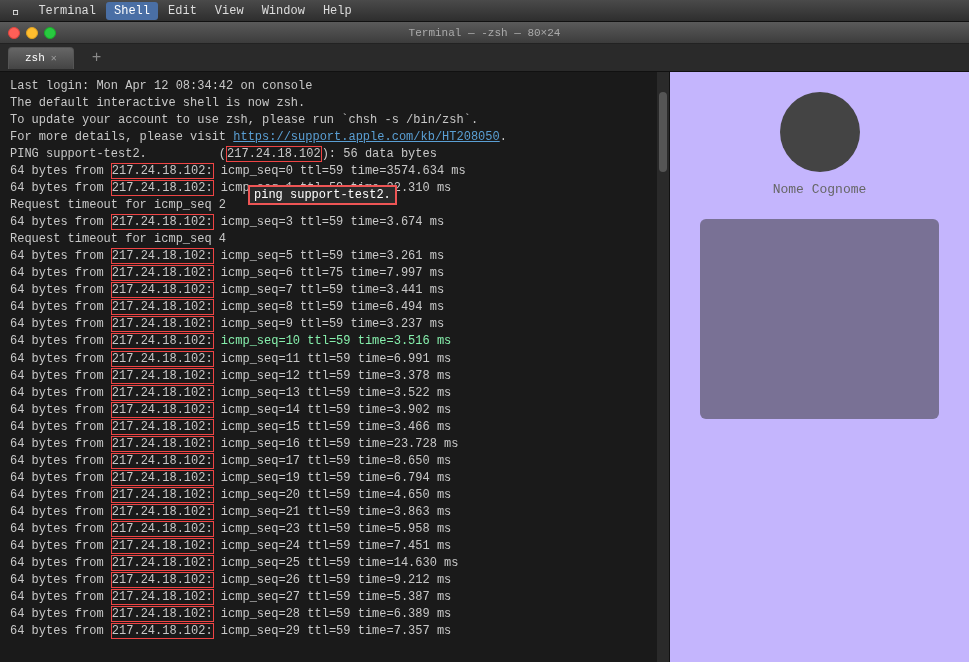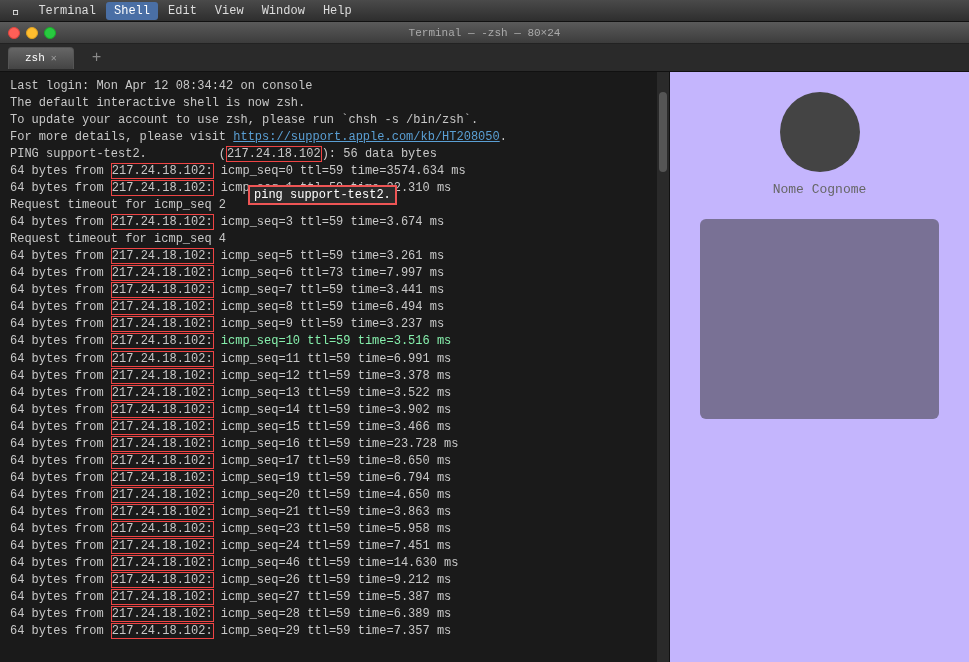--- a/index.html
+++ b/index.html
@@ -210,38 +210,38 @@
         <div class="terminal-line" style="color: rgb(200, 200, 200);">The default interactive shell is now zsh.</div>
         <div class="terminal-line" style="color: rgb(200, 200, 200);">To update your account to use zsh, please run `chsh -s /bin/zsh`.</div>
         <div class="terminal-line">For more details, please visit <span style="color:#5a9fd4; text-decoration:underline;">https://support.apple.com/kb/HT208050</span>.</div>
         <div class="terminal-line">PING support-test2.          (<span style="border:1px solid #e44; color:#c8c8c8;">217.24.18.102</span>): 56 data bytes</div>
         <div class="terminal-line"><span style="color: rgb(200, 200, 200);">64 bytes from </span><span style="border: 1px solid rgb(238, 68, 68); color: rgb(200, 200, 200);">217.24.18.102:</span><span style="color: rgb(200, 200, 200);"> icmp_seq=0 ttl=59 time=3574.634 ms</span></div>
         <div class="terminal-line"><span style="color: rgb(200, 200, 200);">64 bytes from </span><span style="border: 1px solid rgb(238, 68, 68); color: rgb(200, 200, 200);">217.24.18.102:</span><span style="color: rgb(200, 200, 200);"> icmp_seq=1 ttl=59 time=32.310 ms</span></div>
         <div class="terminal-line" style="color: rgb(200, 200, 200);">Request timeout for icmp_seq 2</div>
         <div class="terminal-line"><span style="color: rgb(200, 200, 200);">64 bytes from </span><span style="border: 1px solid rgb(238, 68, 68); color: rgb(200, 200, 200);">217.24.18.102:</span><span style="color: rgb(200, 200, 200);"> icmp_seq=3 ttl=59 time=3.674 ms</span></div>
         <div class="terminal-line" style="color: rgb(200, 200, 200);">Request timeout for icmp_seq 4</div>
         <div class="terminal-line"><span style="color: rgb(200, 200, 200);">64 bytes from </span><span style="border: 1px solid rgb(238, 68, 68); color: rgb(200, 200, 200);">217.24.18.102:</span><span style="color: rgb(200, 200, 200);"> icmp_seq=5 ttl=59 time=3.261 ms</span></div>
-        <div class="terminal-line"><span style="color: rgb(200, 200, 200);">64 bytes from </span><span style="border: 1px solid rgb(238, 68, 68); color: rgb(200, 200, 200);">217.24.18.102:</span><span style="color: rgb(200, 200, 200);"> icmp_seq=6 ttl=73 time=7.997 ms</span></div>
+        <div class="terminal-line"><span style="color: rgb(200, 200, 200);">64 bytes from </span><span style="border: 1px solid rgb(238, 68, 68); color: rgb(200, 200, 200);">217.24.18.102:</span><span style="color: rgb(200, 200, 200);"> icmp_seq=6 ttl=75 time=7.997 ms</span></div>
         <div class="terminal-line"><span style="color: rgb(200, 200, 200);">64 bytes from </span><span style="border: 1px solid rgb(238, 68, 68); color: rgb(200, 200, 200);">217.24.18.102:</span><span style="color: rgb(200, 200, 200);"> icmp_seq=7 ttl=59 time=3.441 ms</span></div>
         <div class="terminal-line"><span style="color: rgb(200, 200, 200);">64 bytes from </span><span style="border: 1px solid rgb(238, 68, 68); color: rgb(200, 200, 200);">217.24.18.102:</span><span style="color: rgb(200, 200, 200);"> icmp_seq=8 ttl=59 time=6.494 ms</span></div>
         <div class="terminal-line"><span style="color: rgb(200, 200, 200);">64 bytes from </span><span style="border: 1px solid rgb(238, 68, 68); color: rgb(200, 200, 200);">217.24.18.102:</span><span style="color: rgb(200, 200, 200);"> icmp_seq=9 ttl=59 time=3.237 ms</span></div>
         <div class="terminal-line"><span style="color: rgb(200, 200, 200);">64 bytes from </span><span style="border: 1px solid rgb(238, 68, 68); color: rgb(200, 200, 200);">217.24.18.102:</span><span style="color: #86efac;"> icmp_seq=10 ttl=59 time=3.516 ms</span></div>
         <div class="terminal-line"><span style="color: rgb(200, 200, 200);">64 bytes from </span><span style="border: 1px solid rgb(238, 68, 68); color: rgb(200, 200, 200);">217.24.18.102:</span><span style="color: rgb(200, 200, 200);"> icmp_seq=11 ttl=59 time=6.991 ms</span></div>
         <div class="terminal-line"><span style="color: rgb(200, 200, 200);">64 bytes from </span><span style="border: 1px solid rgb(238, 68, 68); color: rgb(200, 200, 200);">217.24.18.102:</span><span style="color: rgb(200, 200, 200);"> icmp_seq=12 ttl=59 time=3.378 ms</span></div>
         <div class="terminal-line"><span style="color: rgb(200, 200, 200);">64 bytes from </span><span style="border: 1px solid rgb(238, 68, 68); color: rgb(200, 200, 200);">217.24.18.102:</span><span style="color: rgb(200, 200, 200);"> icmp_seq=13 ttl=59 time=3.522 ms</span></div>
         <div class="terminal-line"><span style="color: rgb(200, 200, 200);">64 bytes from </span><span style="border: 1px solid rgb(238, 68, 68); color: rgb(200, 200, 200);">217.24.18.102:</span><span style="color: rgb(200, 200, 200);"> icmp_seq=14 ttl=59 time=3.902 ms</span></div>
         <div class="terminal-line"><span style="color: rgb(200, 200, 200);">64 bytes from </span><span style="border: 1px solid rgb(238, 68, 68); color: rgb(200, 200, 200);">217.24.18.102:</span><span style="color: rgb(200, 200, 200);"> icmp_seq=15 ttl=59 time=3.466 ms</span></div>
         <div class="terminal-line"><span style="color: rgb(200, 200, 200);">64 bytes from </span><span style="border: 1px solid rgb(238, 68, 68); color: rgb(200, 200, 200);">217.24.18.102:</span><span style="color: rgb(200, 200, 200);"> icmp_seq=16 ttl=59 time=23.728 ms</span></div>
         <div class="terminal-line"><span style="color: rgb(200, 200, 200);">64 bytes from </span><span style="border: 1px solid rgb(238, 68, 68); color: rgb(200, 200, 200);">217.24.18.102:</span><span style="color: rgb(200, 200, 200);"> icmp_seq=17 ttl=59 time=8.650 ms</span></div>
         <div class="terminal-line"><span style="color: rgb(200, 200, 200);">64 bytes from </span><span style="border: 1px solid rgb(238, 68, 68); color: rgb(200, 200, 200);">217.24.18.102:</span><span style="color: rgb(200, 200, 200);"> icmp_seq=19 ttl=59 time=6.794 ms</span></div>
         <div class="terminal-line"><span style="color: rgb(200, 200, 200);">64 bytes from </span><span style="border: 1px solid rgb(238, 68, 68); color: rgb(200, 200, 200);">217.24.18.102:</span><span style="color: rgb(200, 200, 200);"> icmp_seq=20 ttl=59 time=4.650 ms</span></div>
         <div class="terminal-line"><span style="color: rgb(200, 200, 200);">64 bytes from </span><span style="border: 1px solid rgb(238, 68, 68); color: rgb(200, 200, 200);">217.24.18.102:</span><span style="color: rgb(200, 200, 200);"> icmp_seq=21 ttl=59 time=3.863 ms</span></div>
         <div class="terminal-line"><span style="color: rgb(200, 200, 200);">64 bytes from </span><span style="border: 1px solid rgb(238, 68, 68); color: rgb(200, 200, 200);">217.24.18.102:</span><span style="color: rgb(200, 200, 200);"> icmp_seq=23 ttl=59 time=5.958 ms</span></div>
         <div class="terminal-line"><span style="color: rgb(200, 200, 200);">64 bytes from </span><span style="border: 1px solid rgb(238, 68, 68); color: rgb(200, 200, 200);">217.24.18.102:</span><span style="color: rgb(200, 200, 200);"> icmp_seq=24 ttl=59 time=7.451 ms</span></div>
-        <div class="terminal-line"><span style="color: rgb(200, 200, 200);">64 bytes from </span><span style="border: 1px solid rgb(238, 68, 68); color: rgb(200, 200, 200);">217.24.18.102:</span><span style="color: rgb(200, 200, 200);"> icmp_seq=46 ttl=59 time=14.630 ms</span></div>
+        <div class="terminal-line"><span style="color: rgb(200, 200, 200);">64 bytes from </span><span style="border: 1px solid rgb(238, 68, 68); color: rgb(200, 200, 200);">217.24.18.102:</span><span style="color: rgb(200, 200, 200);"> icmp_seq=25 ttl=59 time=14.630 ms</span></div>
         <div class="terminal-line"><span style="color: rgb(200, 200, 200);">64 bytes from </span><span style="border: 1px solid rgb(238, 68, 68); color: rgb(200, 200, 200);">217.24.18.102:</span><span style="color: rgb(200, 200, 200);"> icmp_seq=26 ttl=59 time=9.212 ms</span></div>
         <div class="terminal-line"><span style="color: rgb(200, 200, 200);">64 bytes from </span><span style="border: 1px solid rgb(238, 68, 68); color: rgb(200, 200, 200);">217.24.18.102:</span><span style="color: rgb(200, 200, 200);"> icmp_seq=27 ttl=59 time=5.387 ms</span></div>
         <div class="terminal-line"><span style="color: rgb(200, 200, 200);">64 bytes from </span><span style="border: 1px solid rgb(238, 68, 68); color: rgb(200, 200, 200);">217.24.18.102:</span><span style="color: rgb(200, 200, 200);"> icmp_seq=28 ttl=59 time=6.389 ms</span></div>
         <div class="terminal-line"><span style="color: rgb(200, 200, 200);">64 bytes from </span><span style="border: 1px solid rgb(238, 68, 68); color: rgb(200, 200, 200);">217.24.18.102:</span><span style="color: rgb(200, 200, 200);"> icmp_seq=29 ttl=59 time=7.357 ms</span></div>
       </div>
   </div>
 
   <div class="scrollbar-track">
     <div class="scrollbar-thumb"></div>
   </div>

